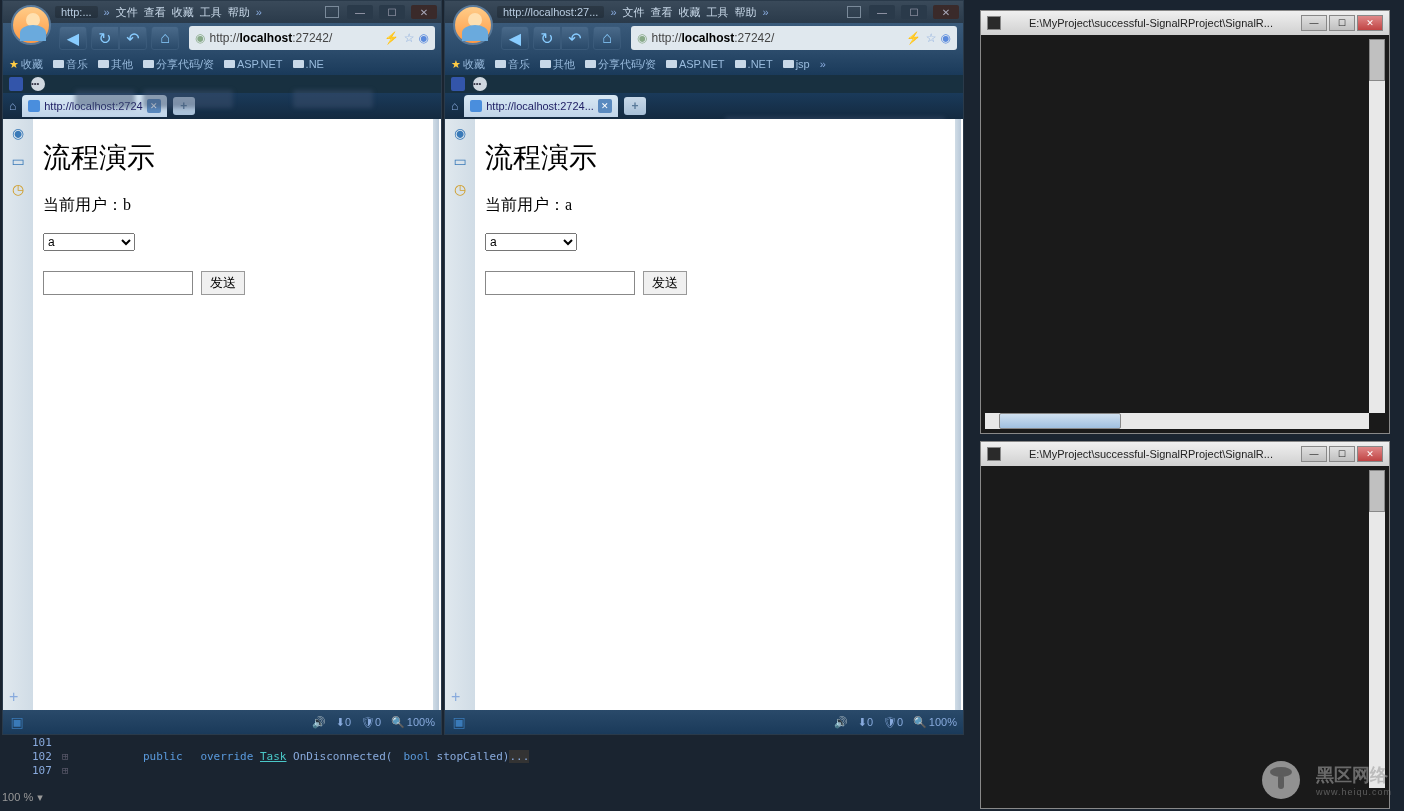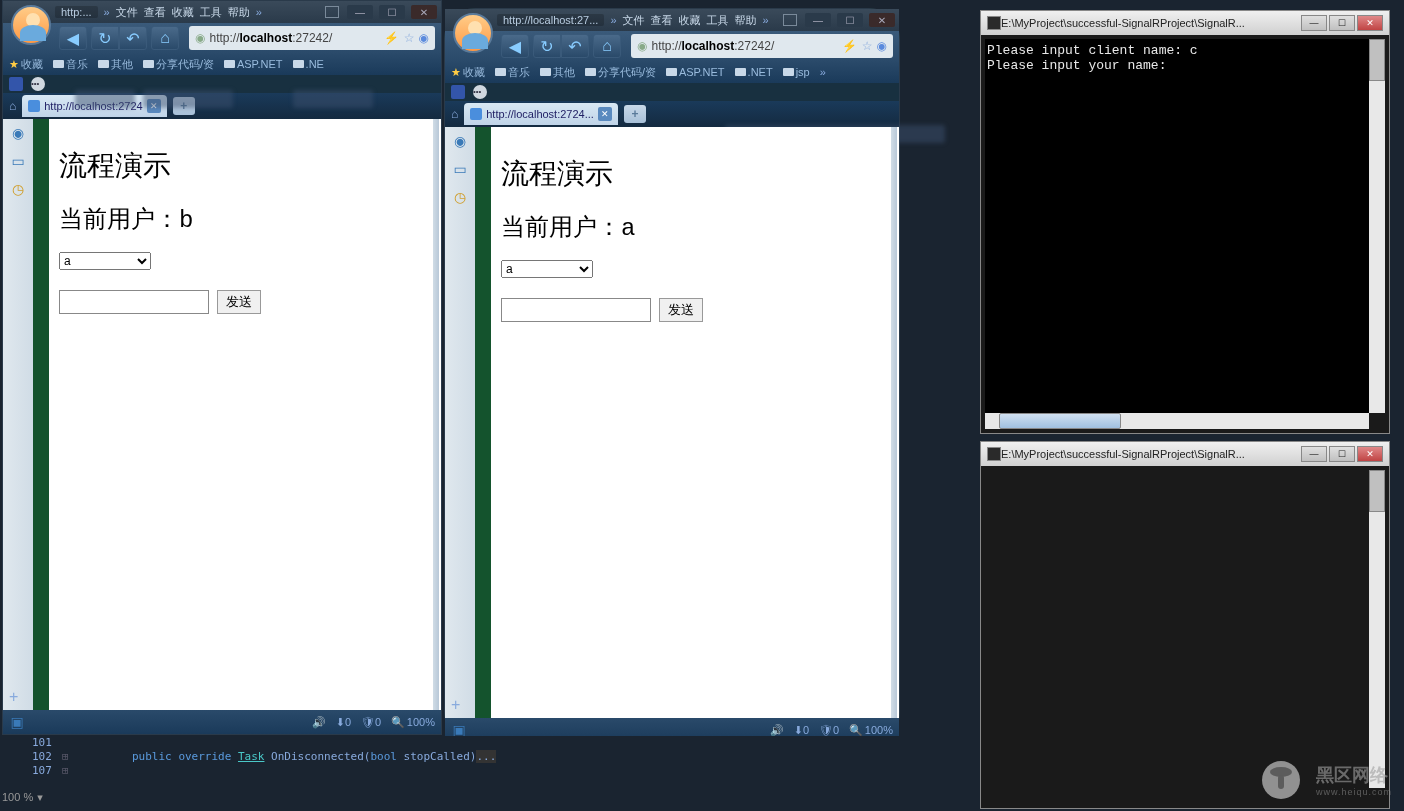--- a/index.html
+++ b/index.html
@@ -1,19 +1,19 @@
 <!DOCTYPE html>
 <html><head>
 <meta charset="utf-8">
 <style>
 * { box-sizing: border-box; margin: 0; padding: 0; }
 body { font-family: "Microsoft YaHei", Arial, sans-serif; background: #1a2430; width: 1404px; height: 811px; overflow: hidden; position: relative; }
 .browser { position: absolute; background: #14532d; border: 1px solid #2a3a4a; }
 .browser-1 { left: 2px; top: 0; width: 440px; height: 735px; }
-.browser-2 { left: 444px; top: 8px; width: 456px; height: 735px; border-radius: 31px; }
+.browser-2 { left: 444px; top: 0; width: 520px; height: 735px; }
 .titlebar { height: 22px; background: linear-gradient(#3a4a5a,#2a3a4a); display: flex; align-items: center; padding: 0 4px; gap: 6px; font-size: 11px; color: #b8cce0; }
 .avatar { width: 40px; height: 40px; background: linear-gradient(#ffcc88,#ff9944); border-radius: 50%; position: absolute; left: 8px; top: 4px; z-index: 5; border: 2px solid #5a7a9a; }
 .avatar::before { content: ""; position: absolute; width: 14px; height: 14px; background: #ffe0b0; border-radius: 50%; top: 6px; left: 13px; }
 .avatar::after { content: ""; position: absolute; width: 26px; height: 16px; background: #6aaadd; border-radius: 50% 50% 0 0; bottom: 2px; left: 7px; }
 .tb-title { margin-left: 48px; background: rgba(0,0,0,.2); padding: 0 6px; border-radius: 2px; flex: 0 0 auto; max-width: 60px; overflow: hidden; white-space: nowrap; }
 .tb-chev { color: #88aadd; cursor: pointer; }
 .tb-menu { color: #c8d8e8; cursor: pointer; }
 .tb-spacer { flex: 1; }
 .win-icon { width: 14px; height: 12px; display: inline-block; border: 1px solid #7a8a9a; margin: 0 2px; cursor: pointer; }
 .win-min,.win-max,.win-close { width: 26px; height: 14px; background: #2a3a4a; color: #aab; font-size: 10px; display: flex; align-items: center; justify-content: center; cursor: pointer; border-radius: 2px; }
@@ -37,55 +37,55 @@
 .vs-circle { width: 14px; height: 14px; background: #d0d8e0; border-radius: 50%; }
 .vs-circle::before { content: "•••"; color: #334; font-size: 8px; line-height: 14px; }
 .tabs-bar { height: 26px; background: linear-gradient(#1a3a5a,#142a40); display: flex; align-items: center; padding: 0 6px; gap: 6px; }
 .tabs-home { color: #88aadd; cursor: pointer; font-size: 12px; }
 .tab { height: 22px; background: linear-gradient(#d8e8f4,#c0d4e8); border-radius: 4px 4px 0 0; display: flex; align-items: center; padding: 0 6px; gap: 4px; font-size: 11px; color: #226; cursor: pointer; }
 .tab-icon { width: 12px; height: 12px; background: #4a8edd; border-radius: 2px; }
 .tab-close { width: 14px; height: 14px; background: #5a8abf; color: #fff; border-radius: 2px; font-size: 9px; display: flex; align-items: center; justify-content: center; cursor: pointer; }
 .tab-new { width: 22px; height: 18px; background: linear-gradient(#c8d8e8,#a8c0d8); border-radius: 3px; display: flex; align-items: center; justify-content: center; color: #5a7a9a; cursor: pointer; font-size: 12px; font-weight: bold; }
 .sidebar { position: absolute; left: 0; top: 118px; width: 30px; bottom: 24px; background: linear-gradient(90deg,#e0e8ee,#d0dce6); display: flex; flex-direction: column; align-items: center; padding-top: 6px; gap: 12px; }
 .sb-icon { width: 16px; height: 16px; color: #3a7ab8; cursor: pointer; font-size: 14px; display: flex; align-items: center; justify-content: center; }
-.content { position: absolute; left: 30px; top: 118px; right: 0; bottom: 24px; background: #fff; padding: 28px 10px; margin-left: 16px; }
+.content { position: absolute; left: 30px; top: 118px; right: 0; bottom: 24px; background: #fff; padding: 20px 10px; }
 .content h1 { font-family: SimSun,serif; font-size: 28px; font-weight: normal; margin-bottom: 18px; }
-.content h3 { font-family: Liberation Mono, monospace; font-size: 24px; font-weight: normal; margin-bottom: 16px; }
+.content h3 { font-family: Liberation Serif, serif; font-size: 16px; font-weight: normal; margin-bottom: 16px; }
 .content select { width: 92px; font-size: 12px; margin-bottom: 20px; }
 .content-row { display: flex; gap: 8px; }
 .content input[type=text] { width: 150px; height: 24px; border: 1px solid #888; }
 .content button { padding: 2px 8px; font-size: 13px; border: 1px solid #999; background: #f0f0f0; cursor: pointer; }
 .statusbar { position: absolute; left: 0; right: 0; bottom: 0; height: 24px; background: linear-gradient(#2a4a6a,#1a3a5a); display: flex; align-items: center; padding: 0 6px; gap: 10px; font-size: 11px; color: #88aadd; }
 .sb-plus { position: absolute; left: 6px; bottom: 28px; color: #88aadd; font-size: 16px; cursor: pointer; }
 .sb-right { margin-left: auto; display: flex; gap: 10px; align-items: center; }
 .sb-item { display: flex; align-items: center; gap: 2px; cursor: pointer; }
 .scroll-right { position: absolute; right: 2px; top: 118px; bottom: 24px; width: 6px; background: linear-gradient(90deg,#d0dce6,#b8c8d8); }
 
 .console { position: absolute; background: #1a1a1a; border: 1px solid #888; }
 .console-1 { left: 980px; top: 10px; width: 410px; height: 424px; }
 .console-2 { left: 980px; top: 441px; width: 410px; height: 368px; }
-.con-title { height: 24px; background: linear-gradient(#f0f0f0,#d0d0d0); display: flex; align-items: center; padding: 0 6px; gap: 0; font-size: 11px; color: #222; }
+.con-title { height: 24px; background: linear-gradient(#f0f0f0,#d0d0d0); display: flex; align-items: center; padding: 0 6px; gap: 0; font-size: 11px; color: #222; text-align: center; }
 .con-icon { width: 14px; height: 14px; background: #2a2a2a; border: 1px solid #888; }
 .con-title-text { flex: 1; overflow: hidden; white-space: nowrap; text-overflow: ellipsis; }
 .con-btns { display: flex; gap: 2px; }
 .con-btn { width: 26px; height: 16px; background: linear-gradient(#e0e0e0,#c0c0c0); border: 1px solid #888; font-size: 9px; display: flex; align-items: center; justify-content: center; cursor: pointer; }
 .con-btn.close { background: linear-gradient(#e08888,#c04444); color: #fff; }
 .con-body { position: absolute; left: 4px; right: 4px; top: 28px; bottom: 20px; background: #000; color: #e8e8e8; font-family: "Consolas","Courier New",monospace; font-size: 13px; padding: 4px 2px; overflow: hidden; white-space: pre; }
 .con-scroll-v { position: absolute; right: 4px; top: 28px; bottom: 20px; width: 16px; background: #e8e8e8; }
 .con-scroll-v::before { content: ""; position: absolute; top: 0; left: 0; right: 0; height: 40px; background: #c0c0c0; border: 1px solid #888; }
 .con-scroll-h { position: absolute; left: 4px; right: 20px; bottom: 4px; height: 16px; background: #e8e8e8; }
 .con-scroll-h::before { content: ""; position: absolute; top: 0; left: 14px; width: 120px; bottom: 0; background: linear-gradient(#d0e0f0,#a0c0e0); border: 1px solid #888; border-radius: 2px; }
 
 .code-strip { position: absolute; left: 2px; top: 736px; width: 960px; height: 50px; background: #1a2430; font-family: Consolas,monospace; font-size: 11px; color: #88aadd; }
 .code-ln { position: absolute; left: 30px; top: 0; }
 .code-ln div { height: 14px; line-height: 14px; }
 .code-txt { position: absolute; left: 130px; top: 0; }
 .code-txt div { height: 14px; line-height: 14px; }
 .kw-green { color: #4a9a4a; }
-.kw-blue { color: #5a9add; }
+.kw-blue { color: #5a9add; margin-left: 11px; }
 .kw-type { color: #4ac8c8; text-decoration: underline; }
 .gut { position: absolute; left: 60px; top: 0; color: #556; }
 .gut div { height: 14px; }
 .zoom-bar { position: absolute; left: 2px; top: 788px; height: 18px; font-size: 11px; color: #999; display: flex; align-items: center; gap: 4px; }
 
 .watermark { position: absolute; right: 12px; bottom: 12px; display: flex; align-items: center; gap: 16px; opacity: .6; }
 .wm-logo { width: 38px; height: 38px; background: #e0e0e0; border-radius: 50%; position: relative; }
 .wm-logo::before { content: ""; position: absolute; width: 22px; height: 10px; background: #888; border-radius: 50%; top: 6px; left: 8px; }
 .wm-logo::after { content: ""; position: absolute; width: 6px; height: 14px; background: #888; border-radius: 3px; top: 14px; left: 16px; }
 .wm-text { font-size: 18px; font-weight: bold; color: #a0a0a0; font-family: SimHei,sans-serif; }
@@ -310,22 +310,20 @@
 <div class="console console-1">
   <div class="con-title">
     <span class="con-icon"></span>
     <span class="con-title-text">E:\MyProject\successful-SignalRProject\SignalR...</span>
     <div class="con-btns">
       <span class="con-btn">—</span>
       <span class="con-btn">☐</span>
       <span class="con-btn close">✕</span>
     </div>
   </div>
-  <div class="con-body"><span>Please input client name: c</span>
-<span>Please input your name:</span></div>
   <div class="con-scroll-v"></div>
   <div class="con-scroll-h"></div>
 </div>
 
 <div class="console console-2">
   <div class="con-title">
     <span class="con-icon"></span>
     <span class="con-title-text">E:\MyProject\successful-SignalRProject\SignalR...</span>
     <div class="con-btns">
       <span class="con-btn">—</span>

